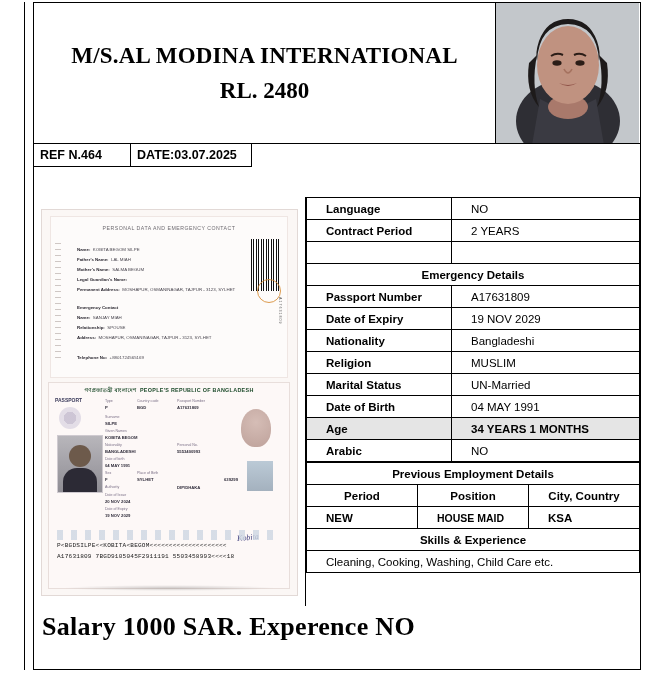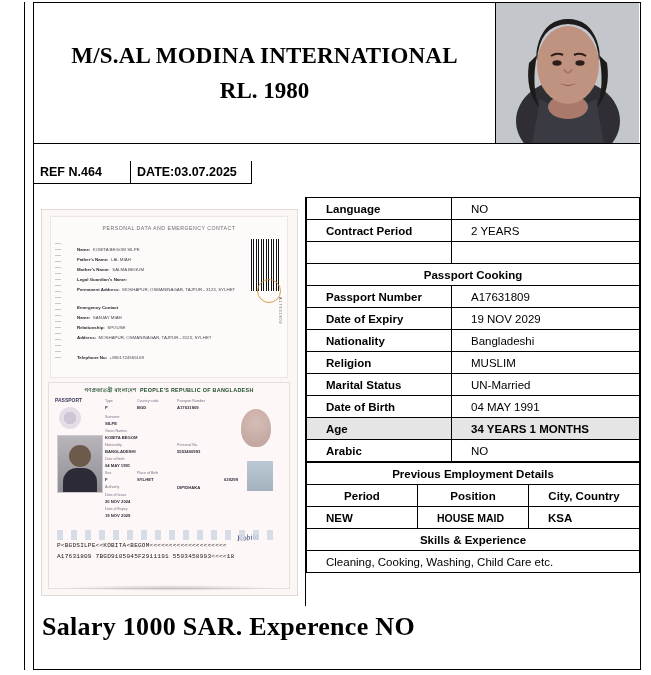--- a/index.html
+++ b/index.html
@@ -55,21 +55,21 @@
     background:linear-gradient(180deg,#c9ccd0 0%,#bfc3c7 45%,#b4b8bc 100%);
   }
   .photo-person{position:absolute;left:0;top:0;width:100%;height:100%;}
 
   
   .refrow{
     position:absolute;left:34px;top:144px;
     width:606px;height:23px;
   }
   .refbox{
-    position:absolute;left:0;top:17px;height:23px;
+    position:absolute;left:0;top:0;height:23px;
     box-sizing:border-box;
     border-bottom:1px solid #000;border-right:1px solid #000;
     display:flex;align-items:center;padding-left:6px;
     font-weight:bold;font-size:12.5px;
   }
   .refbox.a{width:97px;}
   .refbox.b{left:97px;width:121px;}
 
   
   .namerow{
@@ -231,21 +231,21 @@
 </head>
 <body>
 
 <div class="page">
   <div class="leftrule"></div>
   <div class="frame"></div>
 
   <div class="header">
     <div class="company">
       <div class="line1">M/S.AL MODINA INTERNATIONAL</div>
-      <div class="line2">RL. 1980</div>
+      <div class="line2">RL. 2480</div>
     </div>
     <div class="photo-cell">
       <div class="photo-bg"></div>
       <svg class="photo-person" viewBox="0 0 143 140" preserveAspectRatio="xMidYMid slice">
         <rect x="0" y="0" width="143" height="140" fill="#c3c7cb"></rect>
         <ellipse cx="72" cy="118" rx="52" ry="42" fill="#2e2e34"></ellipse>
         <path d="M44 96 q28 16 56 0 l8 46 h-72 z" fill="#3a3a42"></path>
         <ellipse cx="72" cy="104" rx="20" ry="12" fill="#a9796b"></ellipse>
         <ellipse cx="72" cy="62" rx="31" ry="39" fill="#c09280"></ellipse>
         <path d="M41 58 q2 -36 31 -37 q29 1 31 37 q2 -8 -2 -20 q-8 -22 -29 -22 q-21 0 -29 22 q-4 12 -2 20 z" fill="#1d1a1a"></path>
@@ -350,21 +350,21 @@
       </tr>
       <tr>
         <td class="lbl">Contract Period</td>
         <td class="val">2 YEARS</td>
       </tr>
       <tr>
         <td class="blank"></td>
         <td class="blank"></td>
       </tr>
       <tr>
-        <td class="sect" colspan="2">Passport Cooking</td>
+        <td class="sect" colspan="2">Emergency Details</td>
       </tr>
       <tr>
         <td class="pdlbl">Passport Number</td>
         <td class="pdval">A17631809</td>
       </tr>
       <tr>
         <td class="pdlbl ind">Date of Expiry</td>
         <td class="pdval">19 NOV  2029</td>
       </tr>
       <tr>

